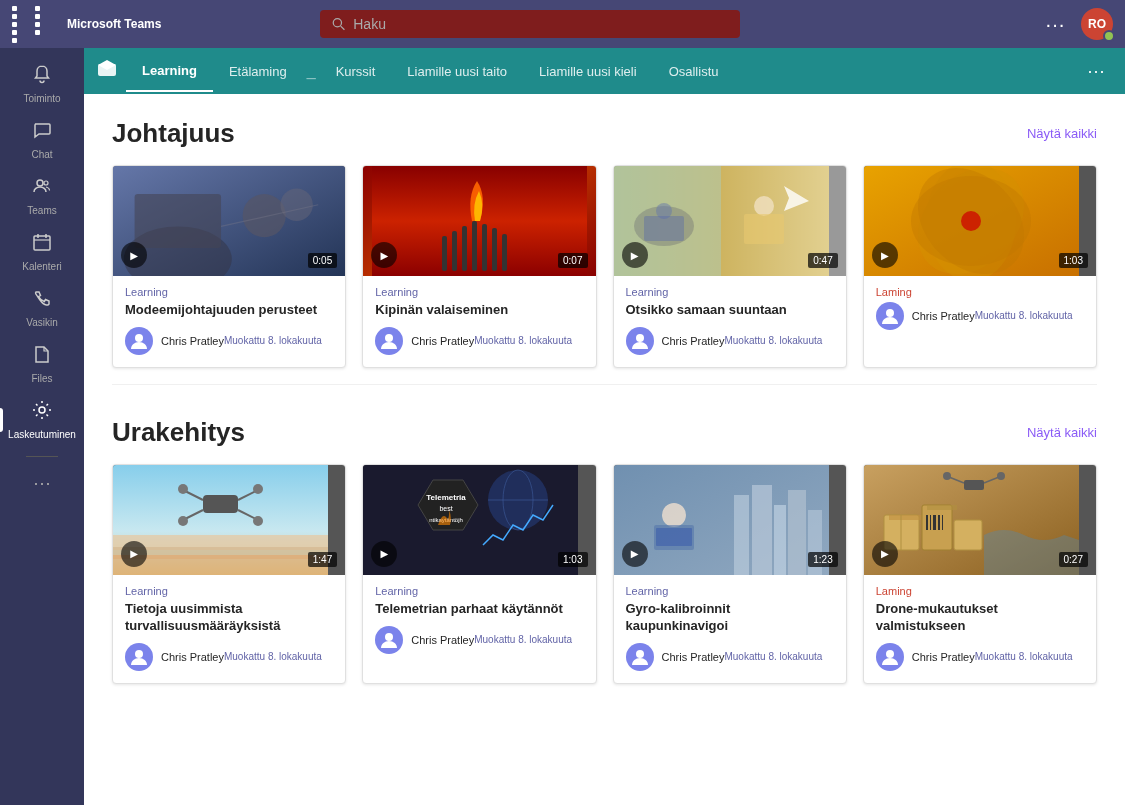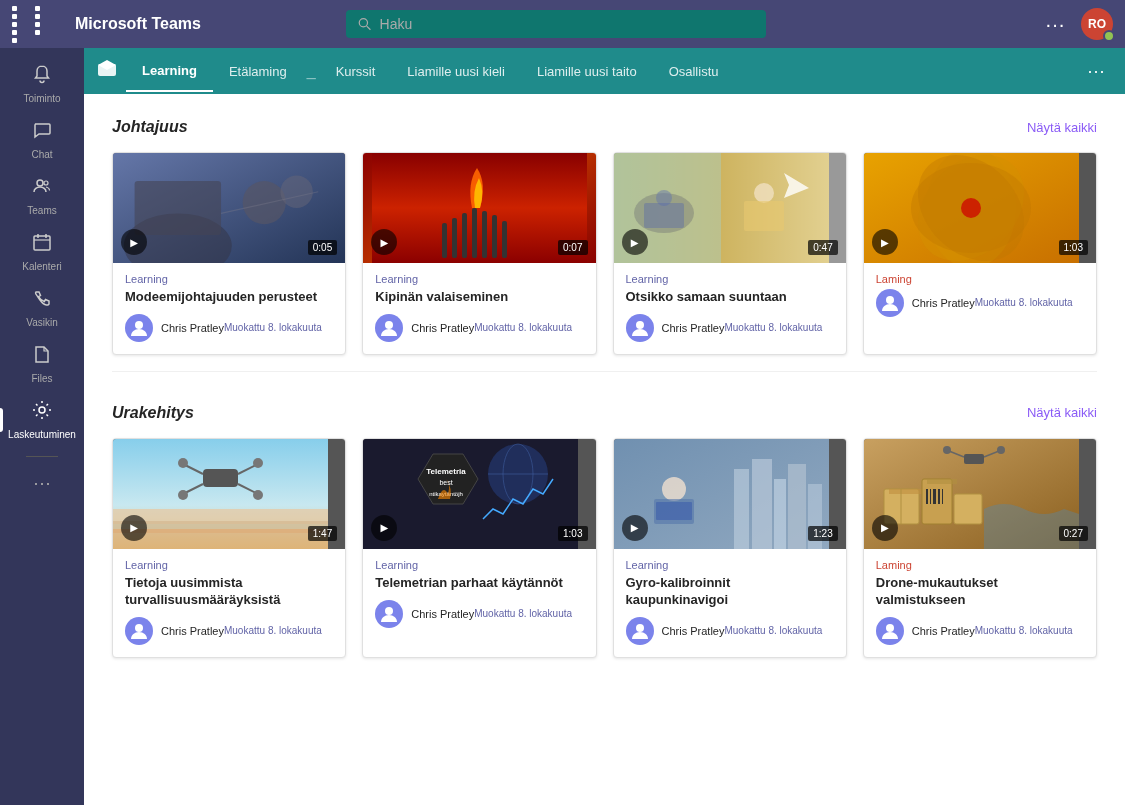--- a/index.html
+++ b/index.html
@@ -15,25 +15,25 @@
       gap: 12px;
       flex-shrink: 0;
     }
     .top-bar-grid {
       display: grid;
       grid-template-columns: 20px 20px;
       gap: 3px;
       cursor: pointer;
     }
     .grid-dot { width: 5px; height: 5px; background: white; border-radius: 1px; }
-    .app-title { color: white; font-size: 16px; font-weight: 600; margin-left: 8px; flex: 0 0 auto; }
+    .app-title { color: white; font-size: 12px; font-weight: 600; margin-left: 0; flex: 0 0 auto; }
     .search-bar {
       flex: 1;
       max-width: 420px;
-      background: #0f766e;
+      background: #7f1d1d;
       border-radius: 4px;
       display: flex;
       align-items: center;
       padding: 6px 12px;
       gap: 8px;
       margin: 0 auto;
     }
     .search-bar input {
       background: transparent;
       border: none;
@@ -132,21 +132,21 @@
     .scroll-area {
       flex: 1;
       overflow-y: auto;
       background: white;
     }
     .scroll-area::-webkit-scrollbar { width: 6px; }
     .scroll-area::-webkit-scrollbar-thumb { background: #ccc; border-radius: 3px; }
 
     .section { padding: 24px 28px 8px; }
     .section-header { display: flex; justify-content: space-between; align-items: center; margin-bottom: 16px; }
-    .section-title { font-size: 16px; font-weight: 600; color: #252525; font-style: italic; }
+    .section-title { font-size: 26px; font-weight: 600; color: #252525; }
     .see-all { color: #8b5cf6; font-size: 13px; cursor: pointer; }
 
     
     .cards-grid { display: grid; grid-template-columns: repeat(4, 1fr); gap: 16px; }
 
     .card {
       background: white;
       border: 1px solid #e0e0e0;
       border-radius: 4px;
       overflow: hidden;
@@ -331,24 +331,24 @@
         <span>Learning</span>
       </div>
       <div class="tab-item">
         <span>Etälaming</span>
       </div>
       <span style="color:rgba(255,255,255,0.5);padding:0 4px;">_</span>
       <div class="tab-item">
         <span>Kurssit</span>
       </div>
       <div class="tab-item">
+        <span>Liamille uusi taito</span>
+      </div>
+      <div class="tab-item">
         <span>Liamille uusi kieli</span>
-      </div>
-      <div class="tab-item">
-        <span>Liamille uusi taito</span>
       </div>
       <div class="tab-item">
         <span>Osallistu</span>
       </div>
       <span class="tab-more">···</span>
     </div>
 
     <div class="scroll-area">
 
       <div class="section">

